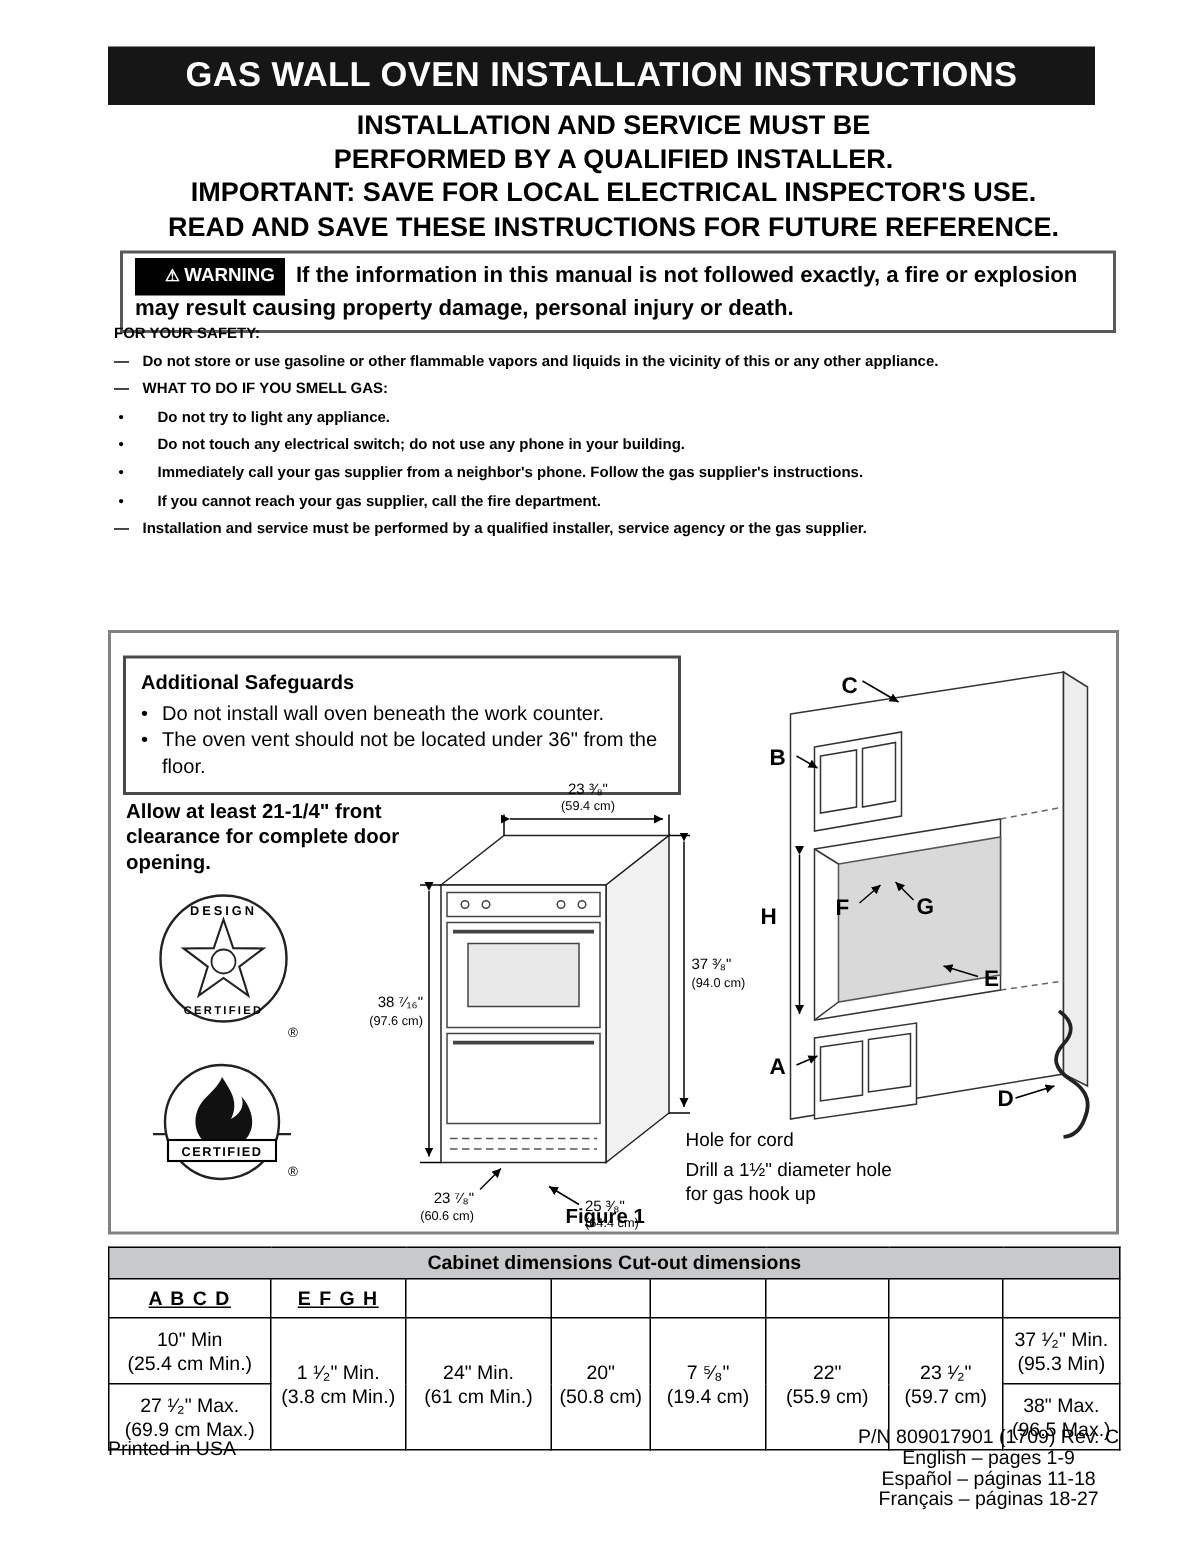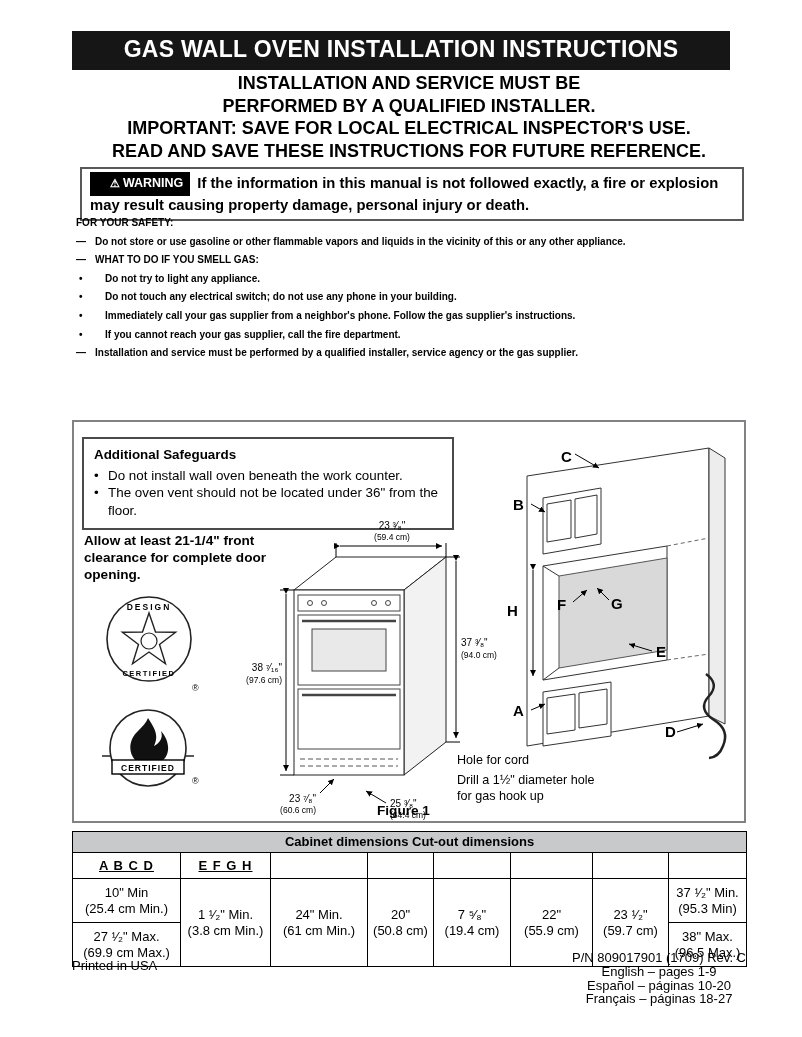--- a/index.html
+++ b/index.html
@@ -310,17 +310,17 @@
         <div>(96.5 Max.)</div>
       </td>
     </tr>
   </tbody>
     </table>
 
   <div class="footer-left">Printed in USA</div>
   <div class="footer-right">
     <div>P/N 809017901 (1709) Rev. C</div>
     <div>English – pages 1-9</div>
-    <div>Español – páginas 10-20</div>
+    <div>Español – páginas 11-18</div>
     <div>Français – páginas 18-27</div>
   </div>
 
 </div>
 
 </body></html>

